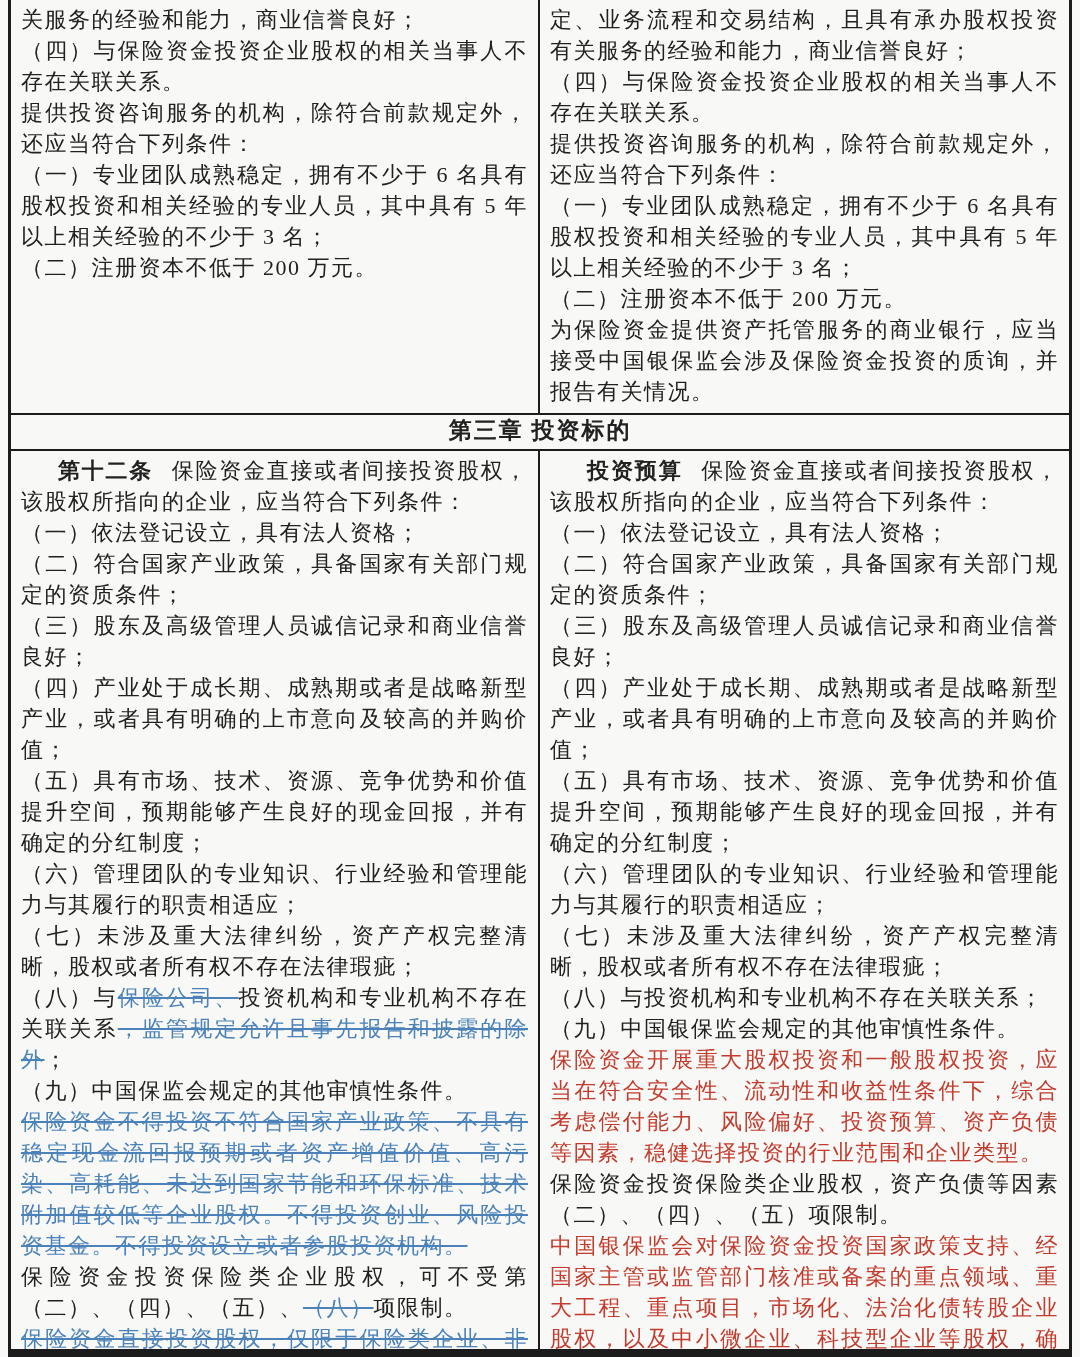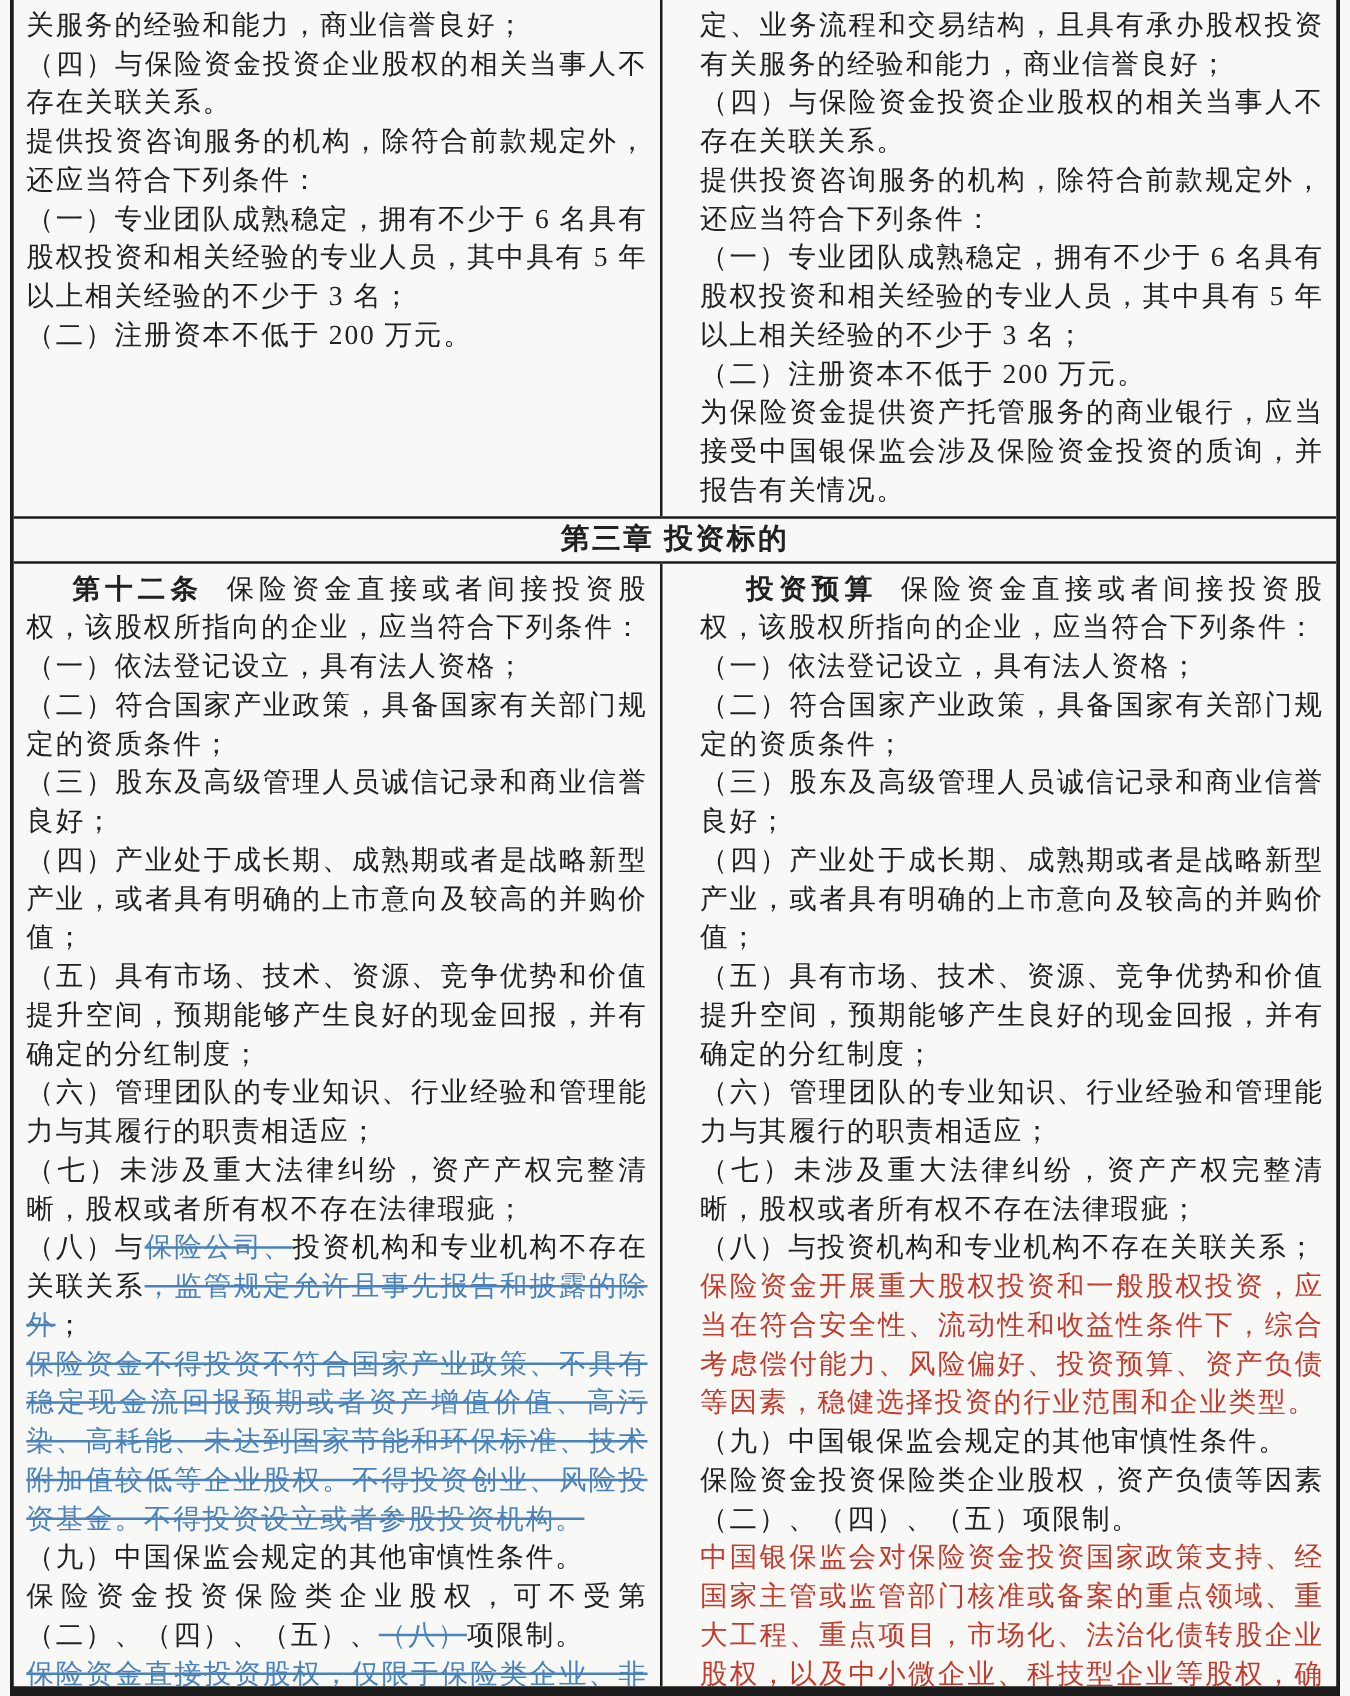--- a/index.html
+++ b/index.html
@@ -24,21 +24,21 @@
     width:1064px;height:1357px;
     border-left:3px solid var(--border);
     border-right:3px solid var(--border);
     border-bottom:8px solid var(--border);
     display:flex;flex-direction:column;
     overflow:hidden;
   }
   .row{
     display:flex;flex:0 0 auto;
   }
-  .row.grow{flex:1 1 auto;gap:20px;}
+  .row.grow{flex:1 1 auto;}
   .cell{
     width:50%;
     padding:4px 10px 6px 10px;
     font-size:22px;line-height:31px;letter-spacing:1.5px;
     text-align:justify;
   }
   .cell.left{border-right:2px solid var(--border);}
   .row-divider{border-bottom:2px solid var(--border);}
   .chapter-row{
     border-bottom:2px solid var(--border);
@@ -88,36 +88,36 @@
       <div class="cell left">
           <div class="para"><span class="run b">第十二条</span><span class="run n">保险资金直接或者间接投资股权，该股权所指向的企业，应当符合下列条件：</span></div>
           <div class="para"><span class="run n">（一）依法登记设立，具有法人资格；</span></div>
           <div class="para"><span class="run n">（二）符合国家产业政策，具备国家有关部门规定的资质条件；</span></div>
           <div class="para"><span class="run n">（三）股东及高级管理人员诚信记录和商业信誉良好；</span></div>
           <div class="para"><span class="run n">（四）产业处于成长期、成熟期或者是战略新型产业，或者具有明确的上市意向及较高的并购价值；</span></div>
           <div class="para"><span class="run n">（五）具有市场、技术、资源、竞争优势和价值提升空间，预期能够产生良好的现金回报，并有确定的分红制度；</span></div>
           <div class="para"><span class="run n">（六）管理团队的专业知识、行业经验和管理能力与其履行的职责相适应；</span></div>
           <div class="para"><span class="run n">（七）未涉及重大法律纠纷，资产产权完整清晰，股权或者所有权不存在法律瑕疵；</span></div>
           <div class="para"><span class="run n">（八）与</span><span class="run d">保险公司、</span><span class="run n">投资机构和专业机构不存在关联关系</span><span class="run d">，监管规定允许且事先报告和披露的除外</span><span class="run n">；</span></div>
+          <div class="para"><span class="run n">（九）中国保监会规定的其他审慎性条件。</span></div>
           <div class="para"><span class="run d">保险资金不得投资不符合国家产业政策、不具有稳定现金流回报预期或者资产增值价值、高污染、高耗能、未达到国家节能和环保标准、技术附加值较低等企业股权。不得投资创业、风险投资基金。不得投资设立或者参股投资机构。</span></div>
-          <div class="para"><span class="run n">（九）中国保监会规定的其他审慎性条件。</span></div>
           <div class="para"><span class="run n">保险资金投资保险类企业股权，可不受第（二）、（四）、（五）、</span><span class="run d">（八）</span><span class="run n">项限制。</span></div>
           <div class="para"><span class="run d">保险资金直接投资股权，仅限于保险类企业、非保险类金融企业和与保险业务相关的养老、医疗、汽车服务等企业的股权。</span></div>
         </div>
       <div class="cell">
           <div class="para"><span class="run b">投资预算</span><span class="run n">保险资金直接或者间接投资股权，该股权所指向的企业，应当符合下列条件：</span></div>
           <div class="para"><span class="run n">（一）依法登记设立，具有法人资格；</span></div>
           <div class="para"><span class="run n">（二）符合国家产业政策，具备国家有关部门规定的资质条件；</span></div>
           <div class="para"><span class="run n">（三）股东及高级管理人员诚信记录和商业信誉良好；</span></div>
           <div class="para"><span class="run n">（四）产业处于成长期、成熟期或者是战略新型产业，或者具有明确的上市意向及较高的并购价值；</span></div>
           <div class="para"><span class="run n">（五）具有市场、技术、资源、竞争优势和价值提升空间，预期能够产生良好的现金回报，并有确定的分红制度；</span></div>
           <div class="para"><span class="run n">（六）管理团队的专业知识、行业经验和管理能力与其履行的职责相适应；</span></div>
           <div class="para"><span class="run n">（七）未涉及重大法律纠纷，资产产权完整清晰，股权或者所有权不存在法律瑕疵；</span></div>
           <div class="para"><span class="run n">（八）与投资机构和专业机构不存在关联关系；</span></div>
+          <div class="para"><span class="run n">（九）中国银保监会规定的其他审慎性条件。</span></div>
           <div class="para"><span class="run a">保险资金开展重大股权投资和一般股权投资，应当在符合安全性、流动性和收益性条件下，综合考虑偿付能力、风险偏好、投资预算、资产负债等因素，稳健选择投资的行业范围和企业类型。</span></div>
-          <div class="para"><span class="run n">（九）中国银保监会规定的其他审慎性条件。</span></div>
           <div class="para"><span class="run n">保险资金投资保险类企业股权，资产负债等因素（二）、（四）、（五）项限制。</span></div>
           <div class="para"><span class="run a">中国银保监会对保险资金投资国家政策支持、经国家主管或监管部门核准或备案的重点领域、重大工程、重点项目，市场化、法治化债转股企业股权，以及中小微企业、科技型企业等股权，确定风险因子或核算权益投资规模时予以调（扣）减的具体政策另行制定。</span></div>
         </div>
     </div>
 
   </div>
 </div>
 
 </body></html>

